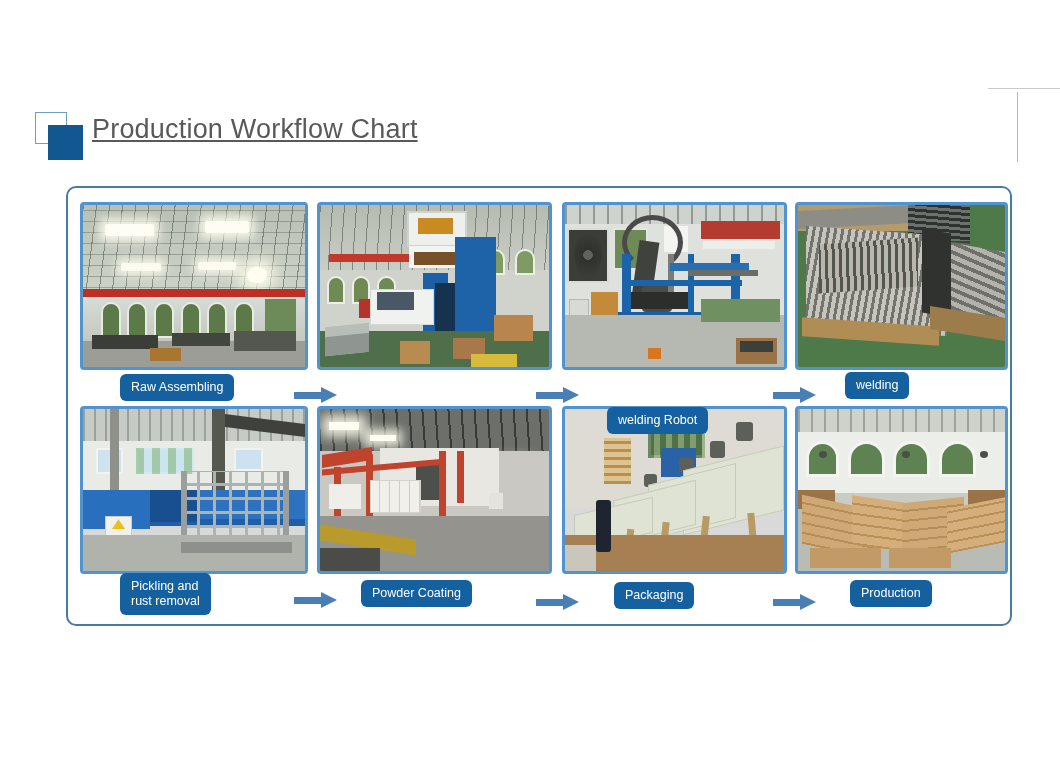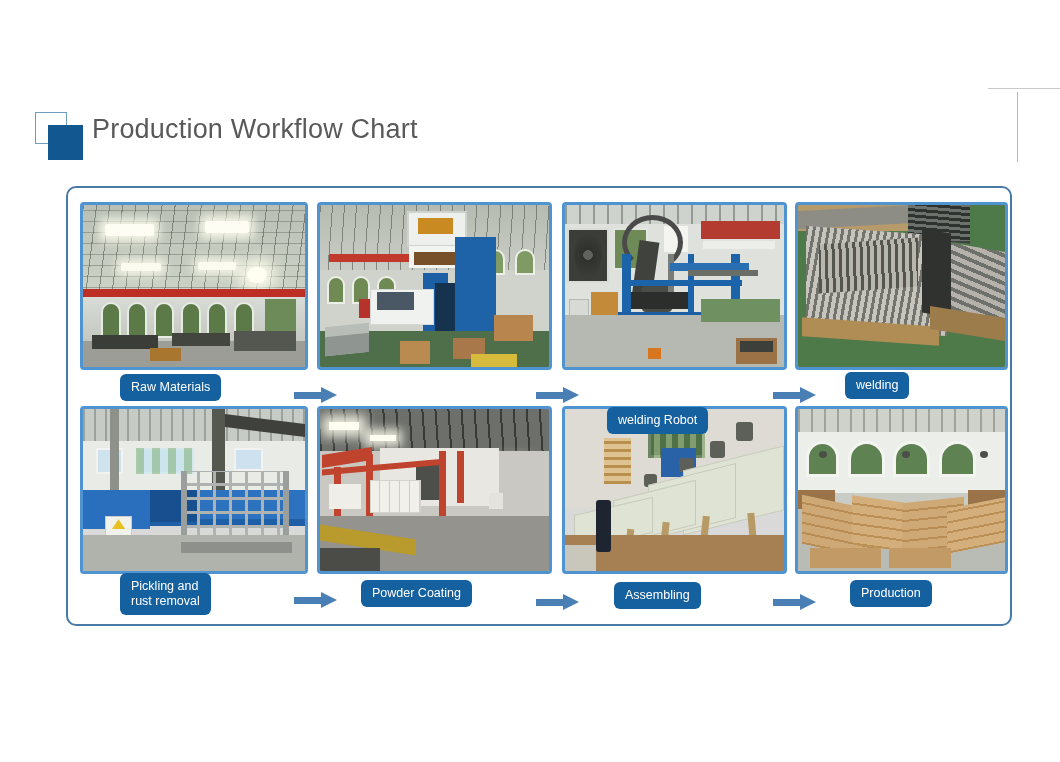--- a/index.html
+++ b/index.html
@@ -59,20 +59,21 @@
   }
 
   .page-title {
     position: absolute;
     left: 92px;
     top: 114px;
     font-size: 27px;
     color: #595959;
     letter-spacing: 0.2px;
     white-space: nowrap;
+    text-decoration: underline;
   }
 
   .logo {
     position: absolute;
     right: 46px;
     top: 104px;
     height: 34px;
     display: flex;
     align-items: center;
   }
@@ -298,21 +299,21 @@
           <div class="obj" style="left:4%;top:16%;width:68%;height:62%;background:#a8a49a;border-radius:3px;transform:skewY(4deg);"></div>
           <div class="obj" style="left:4%;top:16%;width:68%;height:62%;background:repeating-linear-gradient(100deg,#6d6f69 0 3px,#c9c7bf 3px 7px);transform:skewY(4deg);opacity:.92;"></div>
           <div class="obj" style="left:10%;top:22%;width:48%;height:30%;background:repeating-linear-gradient(88deg,#53564f 0 3px,#b8b6ad 3px 7px);transform:skewY(-4deg);"></div>
           <div class="obj" style="left:2%;top:72%;width:66%;height:12%;background:#b08d55;transform:skewY(4deg);"></div>
           <div class="obj" style="left:72%;top:26%;width:28%;height:46%;background:repeating-linear-gradient(14deg,#6e716b 0 4px,#b4b2aa 4px 9px);transform:skewY(10deg);"></div>
           <div class="obj" style="left:60%;top:16%;width:14%;height:52%;background:#2f322e;transform:skewY(10deg);"></div>
           <div class="obj" style="left:64%;top:66%;width:36%;height:14%;background:#9c7c4b;transform:skewY(9deg);"></div>
         </div>
       </div>
 
-      <div class="label center" style="left:52px;top:178px;">Raw Materials</div>
+      <div class="label center" style="left:52px;top:178px;">Raw Assembling</div>
 
       <div class="arrow" style="left:226px;top:191px;">
         <div class="shaft"></div>
         <div class="head"></div>
       </div>
 
 
       <div class="arrow" style="left:468px;top:191px;">
         <div class="shaft"></div>
         <div class="head"></div>
@@ -445,21 +446,21 @@
         <div class="head"></div>
       </div>
 
       <div class="label center" style="left:293px;top:180px;">Powder Coating</div>
 
       <div class="arrow" style="left:468px;top:194px;">
         <div class="shaft"></div>
         <div class="head"></div>
       </div>
 
-      <div class="label center" style="left:546px;top:182px;">Assembling</div>
+      <div class="label center" style="left:546px;top:182px;">Packaging</div>
 
       <div class="arrow" style="left:705px;top:194px;">
         <div class="shaft"></div>
         <div class="head"></div>
       </div>
 
       <div class="label center" style="left:782px;top:180px;">Production</div>
     </div>
 
   </div>

